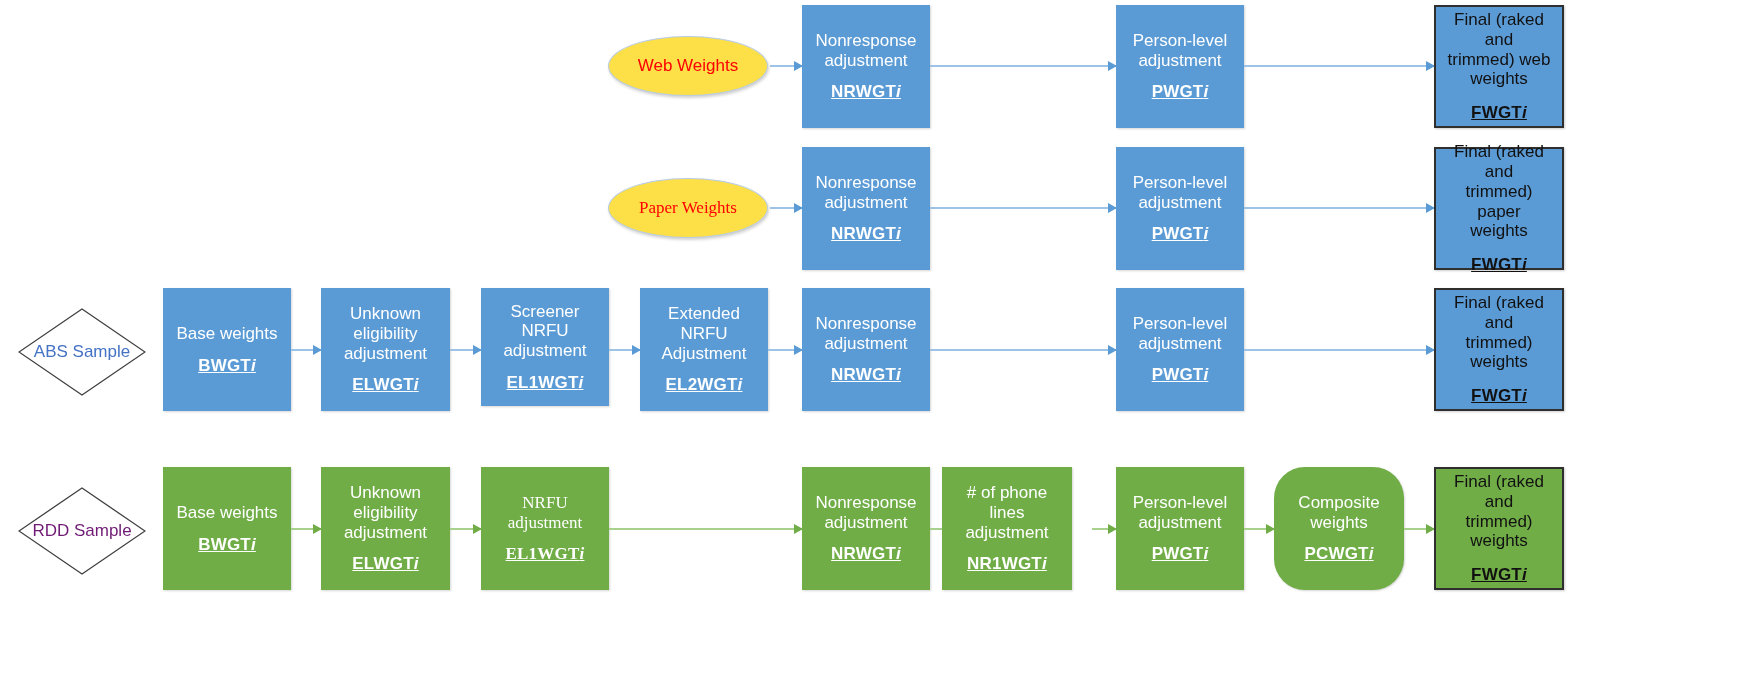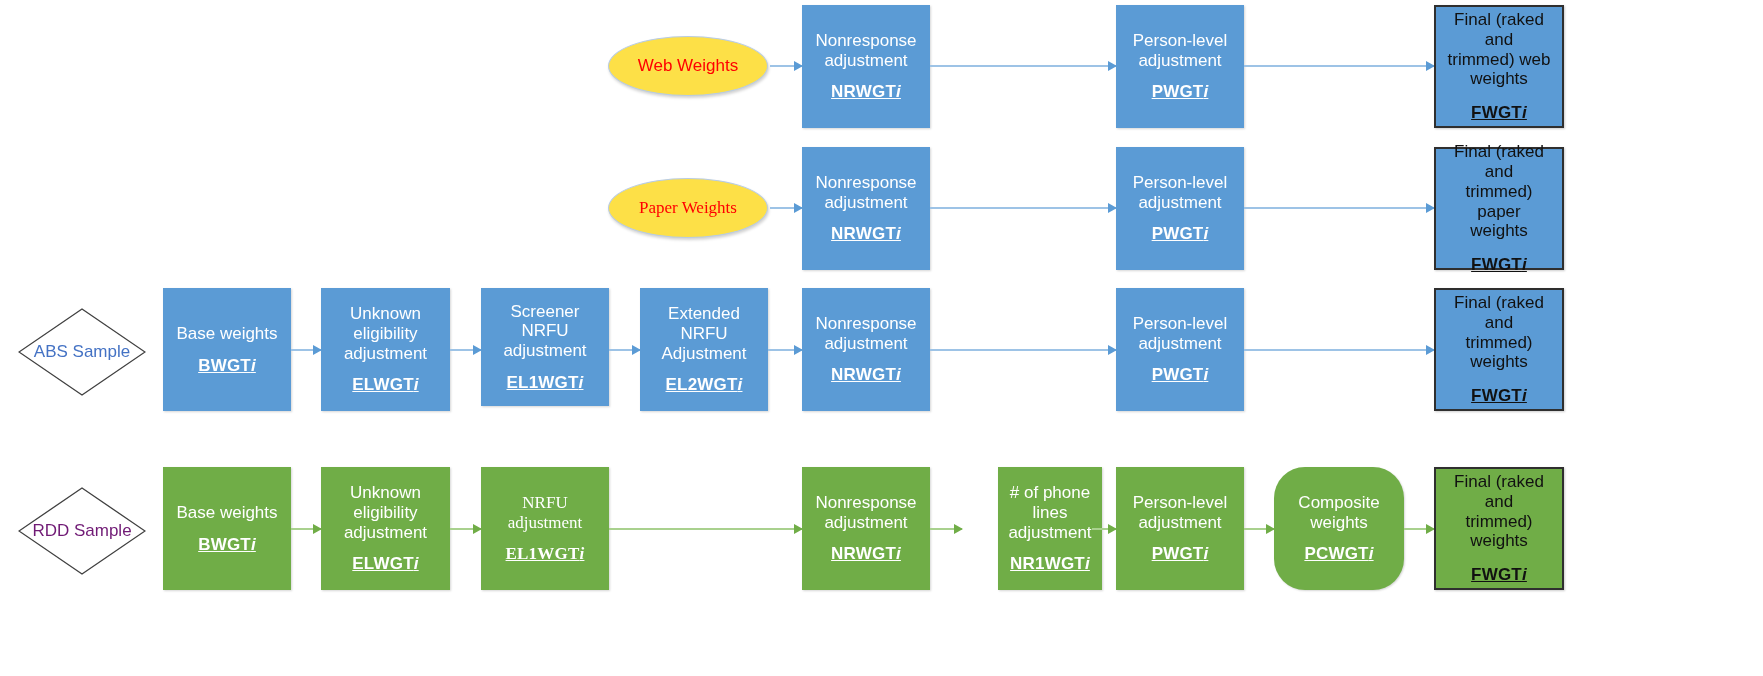--- a/index.html
+++ b/index.html
@@ -349,21 +349,21 @@
     <span class="title">Nonresponse
 adjustment</span>
     <span class="code"><span>NRWGT</span><span class="it">i</span></span>
   </div>
 
   <div class="arrow arrow-green" style="left:930px; top:528px; width:32px;">
     <div class="shaft"></div>
     <div class="head"></div>
   </div>
 
-  <div class="node box-green" style="left:998px; top:467px; width:104px; height:123px;">
+  <div class="node box-green" style="left:942px; top:467px; width:130px; height:123px;">
     <span class="title"># of phone lines
 adjustment</span>
     <span class="code"><span>NR1WGT</span><span class="it">i</span></span>
   </div>
 
   <div class="arrow arrow-green" style="left:1092px; top:528px; width:24px;">
     <div class="shaft"></div>
     <div class="head"></div>
   </div>
 

